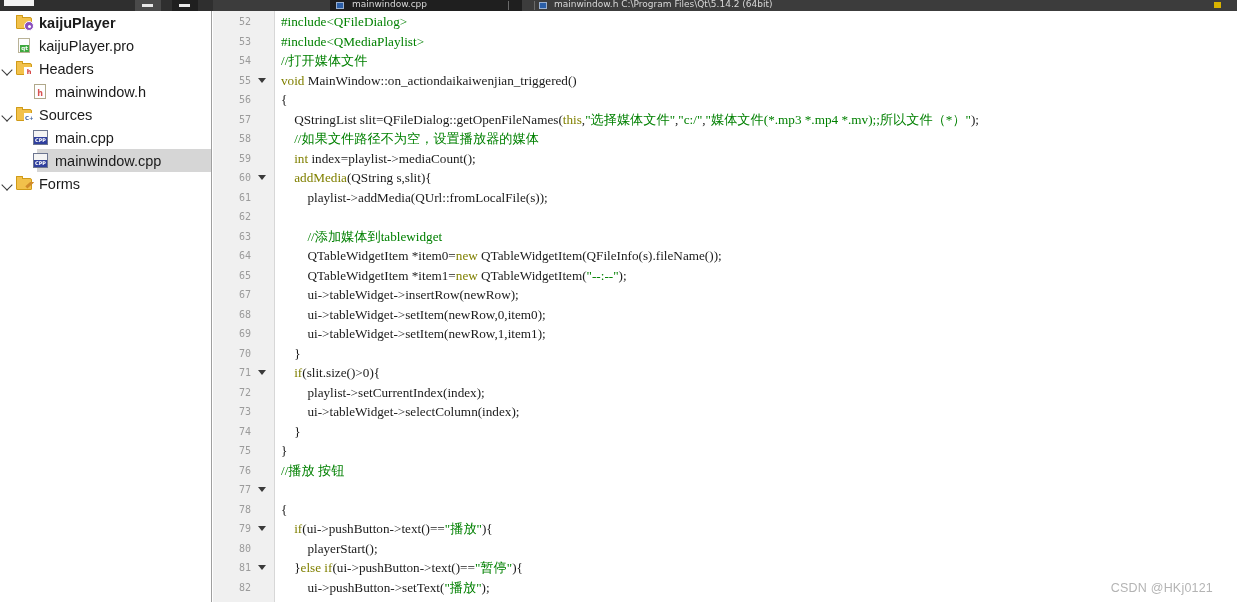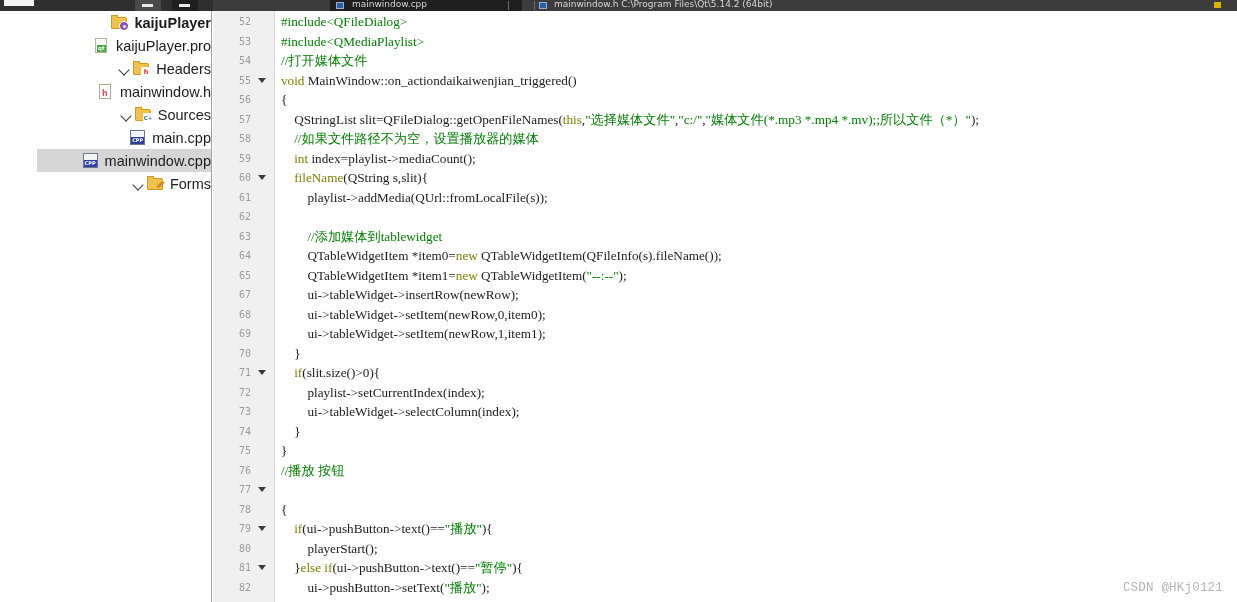--- a/index.html
+++ b/index.html
@@ -81,21 +81,20 @@
   }
   .tree-row {
     position: relative;
     height: 23px;
     display: flex;
     align-items: center;
     white-space: nowrap;
     font-size: 14.5px;
     color: #1b1b1b;
     font-family: "Liberation Sans", sans-serif;
-    justify-content: flex-end;
   }
   .tree-row .hl {
     position: absolute;
     left: 0; top: 0; height: 23px;
     background: #d6d6d6;
     z-index: 0;
   }
   .tree-row > * { position: relative; z-index: 1; }
   .tree-label { padding-left: 5px; }
   .tree-row.bold .tree-label { font-weight: bold; }
@@ -309,24 +308,24 @@
     color: #1a1a1a;
     font-family: Liberation Serif, serif;
   }
   .kw  { color: #808000; }
   .cm  { color: #008000; }
   .str { color: #008000; }
 
   
   #watermark {
     position: absolute;
-    right: 14px; bottom: 7px;
+    right: 24px; bottom: 7px;
     color: #b4b4b4;
     font-size: 12.5px;
-    font-family: Liberation Mono, monospace;
+    font-family: Liberation Sans, sans-serif;
     letter-spacing: 0.2px;
   }
 </style>
 </head>
 <body>
 
 <div id="tabstrip">
   <div class="tabstrip-left">
     <div class="tl-chip"></div>
   </div>
@@ -417,21 +416,21 @@
   <div id="gutter"></div>
   <div class="code-area" id="code-area">
       <div class="cline"><span class="lnum">52</span><span class="ctext"><span class="cm">#include&lt;QFileDialog&gt;</span></span></div>
       <div class="cline"><span class="lnum">53</span><span class="ctext"><span class="cm">#include&lt;QMediaPlaylist&gt;</span></span></div>
       <div class="cline"><span class="lnum">54</span><span class="ctext"><span class="cm">//打开媒体文件</span></span></div>
       <div class="cline"><span class="lnum">55</span><span class="fold"></span><span class="ctext"><span class="kw">void</span><span> MainWindow::on_actiondaikaiwenjian_triggered()</span></span></div>
       <div class="cline"><span class="lnum">56</span><span class="ctext"><span>{</span></span></div>
       <div class="cline"><span class="lnum">57</span><span class="ctext"><span>    QStringList slit=QFileDialog::getOpenFileNames(</span><span class="kw">this</span><span>,</span><span class="str">"选择媒体文件"</span><span>,</span><span class="str">"c:/"</span><span>,</span><span class="str">"媒体文件(*.mp3 *.mp4 *.mv);;所以文件（*）"</span><span>);</span></span></div>
       <div class="cline"><span class="lnum">58</span><span class="ctext"><span class="cm">    //如果文件路径不为空，设置播放器的媒体</span></span></div>
       <div class="cline"><span class="lnum">59</span><span class="ctext"><span>    </span><span class="kw">int</span><span> index=playlist-&gt;mediaCount();</span></span></div>
-      <div class="cline"><span class="lnum">60</span><span class="fold"></span><span class="ctext"><span>    </span><span class="kw">fileName</span><span>(QString s,slit){</span></span></div>
+      <div class="cline"><span class="lnum">60</span><span class="fold"></span><span class="ctext"><span>    </span><span class="kw">addMedia</span><span>(QString s,slit){</span></span></div>
       <div class="cline"><span class="lnum">61</span><span class="ctext"><span>        playlist-&gt;addMedia(QUrl::fromLocalFile(s));</span></span></div>
       <div class="cline"><span class="lnum">62</span><span class="ctext"><span></span></span></div>
       <div class="cline"><span class="lnum">63</span><span class="ctext"><span class="cm">        //添加媒体到</span><span class="cm">tablewidget</span></span></div>
       <div class="cline"><span class="lnum">64</span><span class="ctext"><span>        QTableWidgetItem *item0=</span><span class="kw">new</span><span> QTableWidgetItem(QFileInfo(s).fileName());</span></span></div>
       <div class="cline"><span class="lnum">65</span><span class="ctext"><span>        QTableWidgetItem *item1=</span><span class="kw">new</span><span> QTableWidgetItem(</span><span class="str">"--:--"</span><span>);</span></span></div>
       <div class="cline"><span class="lnum">67</span><span class="ctext"><span>        ui-&gt;tableWidget-&gt;insertRow(newRow);</span></span></div>
       <div class="cline"><span class="lnum">68</span><span class="ctext"><span>        ui-&gt;tableWidget-&gt;setItem(newRow,0,item0);</span></span></div>
       <div class="cline"><span class="lnum">69</span><span class="ctext"><span>        ui-&gt;tableWidget-&gt;setItem(newRow,1,item1);</span></span></div>
       <div class="cline"><span class="lnum">70</span><span class="ctext"><span>    }</span></span></div>
       <div class="cline"><span class="lnum">71</span><span class="fold"></span><span class="ctext"><span>    </span><span class="kw">if</span><span>(slit.size()&gt;0){</span></span></div>

